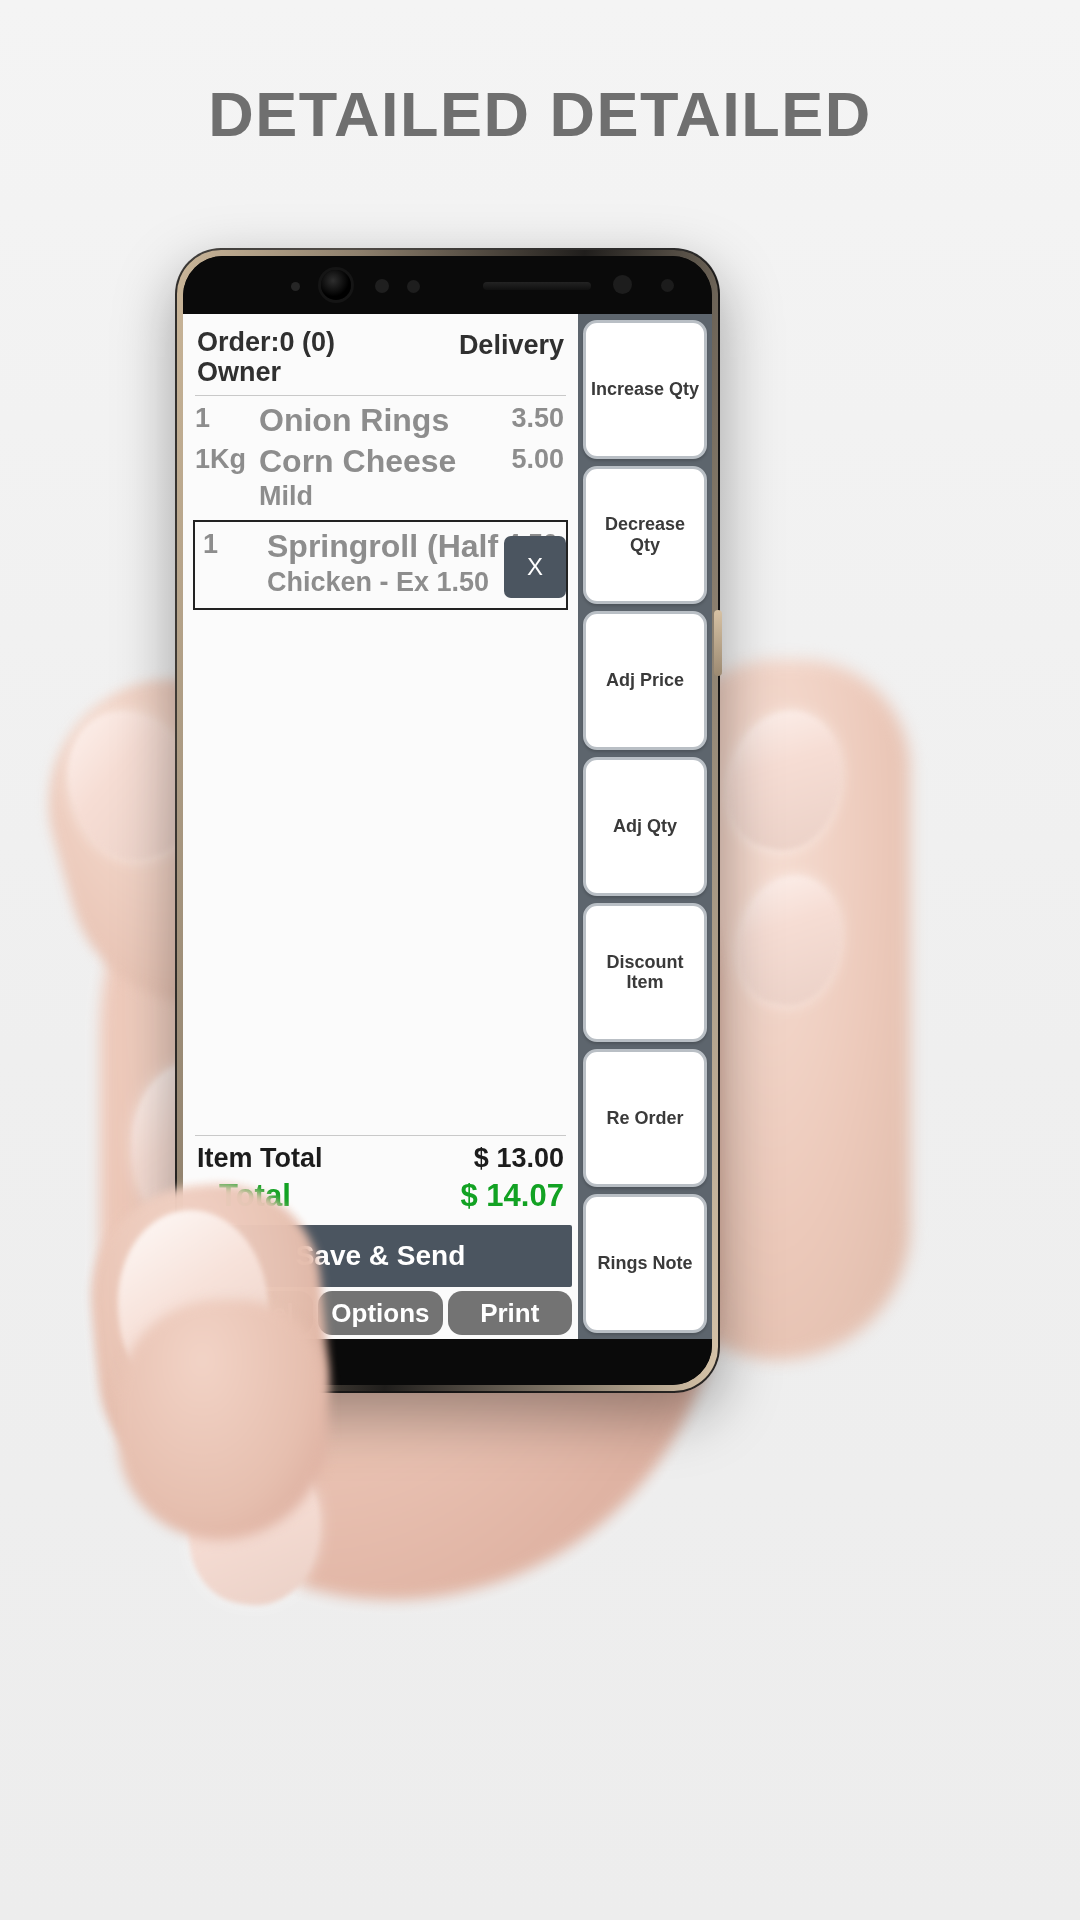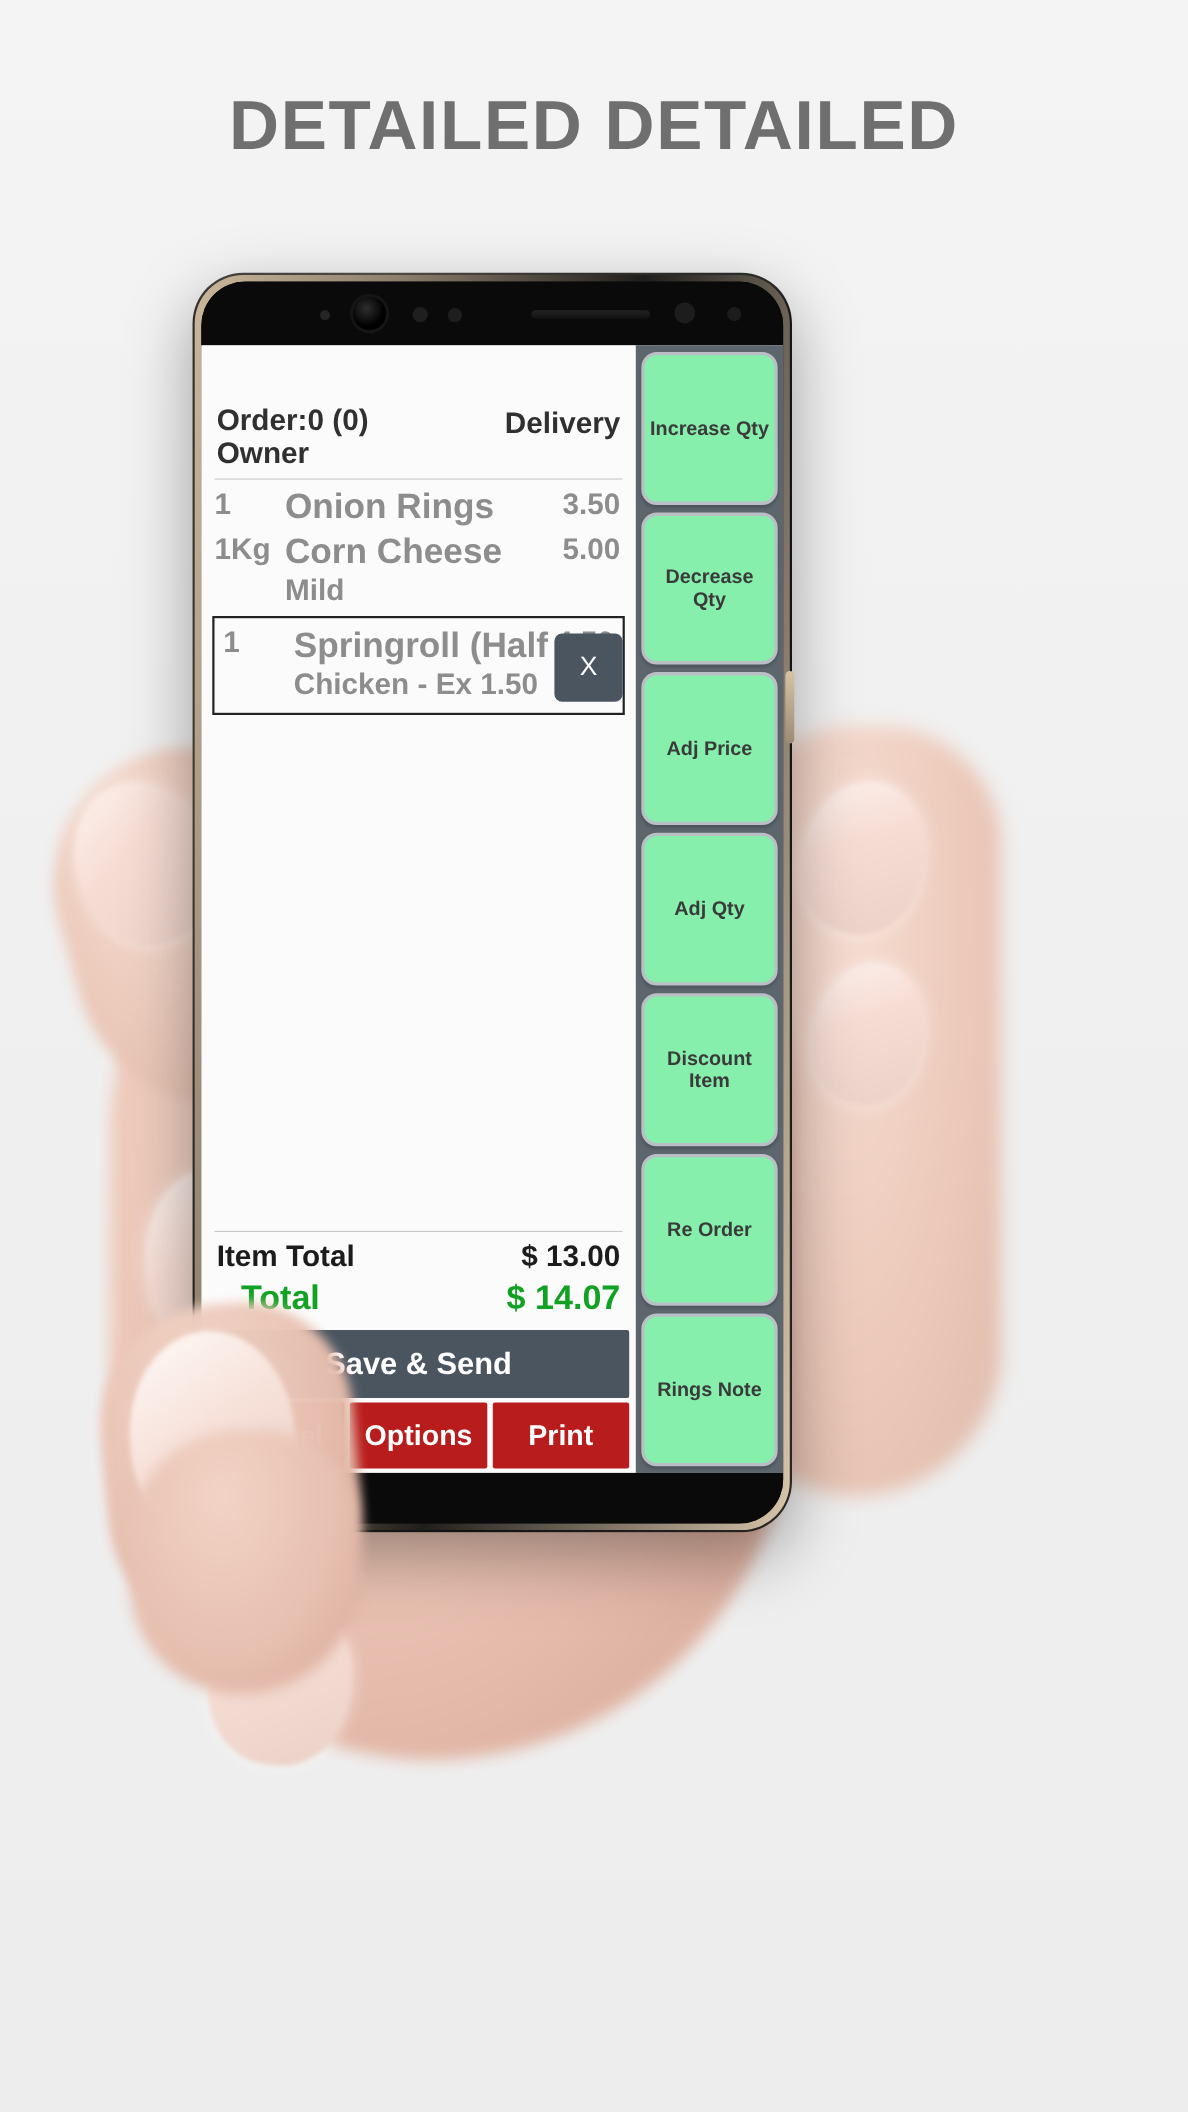--- a/index.html
+++ b/index.html
@@ -142,21 +142,20 @@
     width: 398px;
     display: flex;
     flex-direction: column;
     background: #fbfbfb;
   }
   .order-header {
     display: flex;
     justify-content: space-between;
     align-items: flex-start;
     padding: 14px 14px 8px 14px;
-    margin-top: 40px;
   }
   .order-header .left { font-size: 27px; font-weight: bold; color: #303030; line-height: 1.1; }
   .order-header .right { font-size: 27px; font-weight: bold; color: #303030; padding-top: 2px; }
   .hr { height: 1px; background: #c9c9c9; margin: 0 12px; }
 
   .items {
     flex: 1;
     padding: 4px 0 0 0;
     overflow: hidden;
   }
@@ -221,42 +220,42 @@
     font-weight: bold;
     cursor: pointer;
   }
   .bottom-row {
     display: flex;
     gap: 5px;
     margin: 0 6px 4px 6px;
   }
   .bottom-row button {
     flex: 1;
-    height: 60px;
-    background: #b91c1c;
+    height: 44px;
+    background: #737373;
     color: #fff;
     border: none;
-    border-radius: 2px;
+    border-radius: 14px;
     font-size: 26px;
     font-weight: bold;
     cursor: pointer;
   }
 
   
   .actions-col {
     width: 135px;
     background: #5d656d;
     padding: 6px 5px;
     display: flex;
     flex-direction: column;
     gap: 7px;
   }
   .action-btn {
     flex: 1;
-    background: #86efac;
+    background: #ffffff;
     border: 3px solid #b9bfc5;
     border-radius: 14px;
     color: #3a3a3a;
     font-size: 18px;
     font-weight: bold;
     line-height: 1.15;
     display: flex;
     align-items: center;
     justify-content: center;
     text-align: center;

